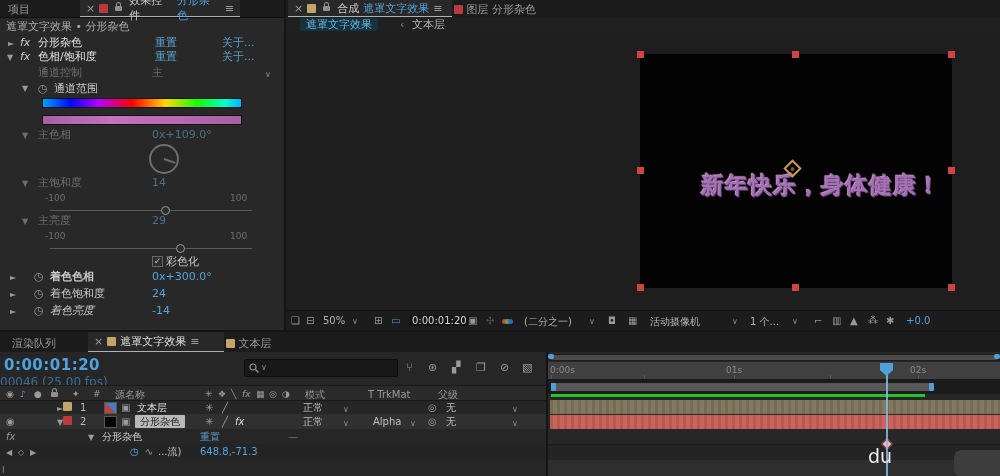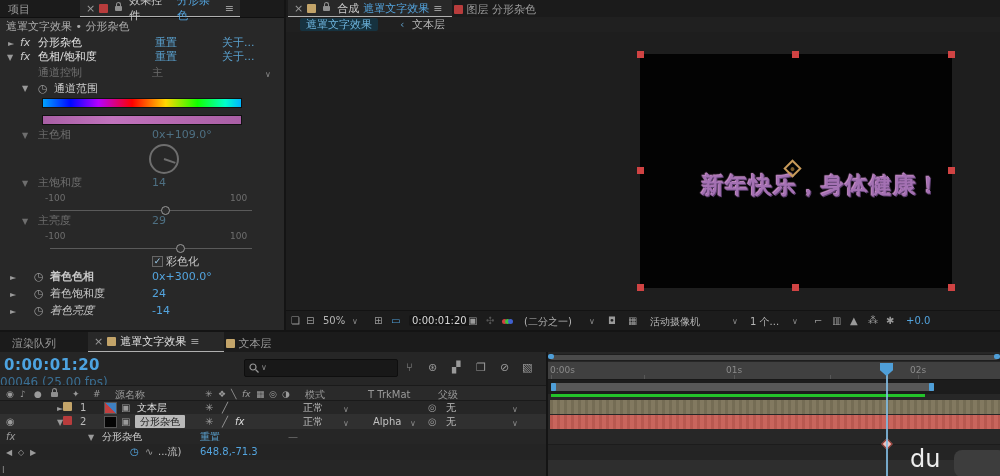--- a/index.html
+++ b/index.html
@@ -68,21 +68,21 @@
   .wabar{position:absolute;left:3px;top:3px;width:383px;height:8px;background:#585858;}
   .wacap{position:absolute;top:0;width:5px;height:8px;background:#4f9fd8;border-radius:1px;}
   .greenline{position:absolute;left:3px;top:42px;width:374px;height:3px;background:#23c32a;}
   .layerbar{position:absolute;left:2px;right:0;height:14px;
             background-image:repeating-linear-gradient(90deg,rgba(0,0,0,.07) 0 3px,rgba(255,255,255,.04) 3px 7px);}
   .playline{position:absolute;left:338px;top:12px;bottom:0;width:2px;background:rgba(130,190,230,.85);}
   .playhead{position:absolute;left:332px;top:11px;width:13px;height:13px;background:#4f9fd8;
             clip-path:polygon(0 0,100% 0,100% 55%,50% 100%,0 55%);}
   .kfdiamond{position:absolute;left:335px;top:88px;width:6px;height:6px;background:#ecc2bd;border:1px solid #93332d;transform:rotate(45deg);}
   .scrollthumb{position:absolute;right:-6px;top:98px;width:52px;height:27px;background:#3d3d3d;border-radius:8px;}
-  .overlay-du{position:absolute;left:320px;top:93px;font-size:24px;color:#eeeeee;margin-left:42px;}
+  .overlay-du{position:absolute;left:320px;top:93px;font-size:19px;color:#eeeeee;}
 </style>
 </head>
 <body>
 
 <div id="root">
 
   <div class="ecp">
     <div class="tabbar">
       <span class="tab-plain" style="left:8px;">项目</span>
       <div class="tab-active" style="left:80px;width:148px;">

